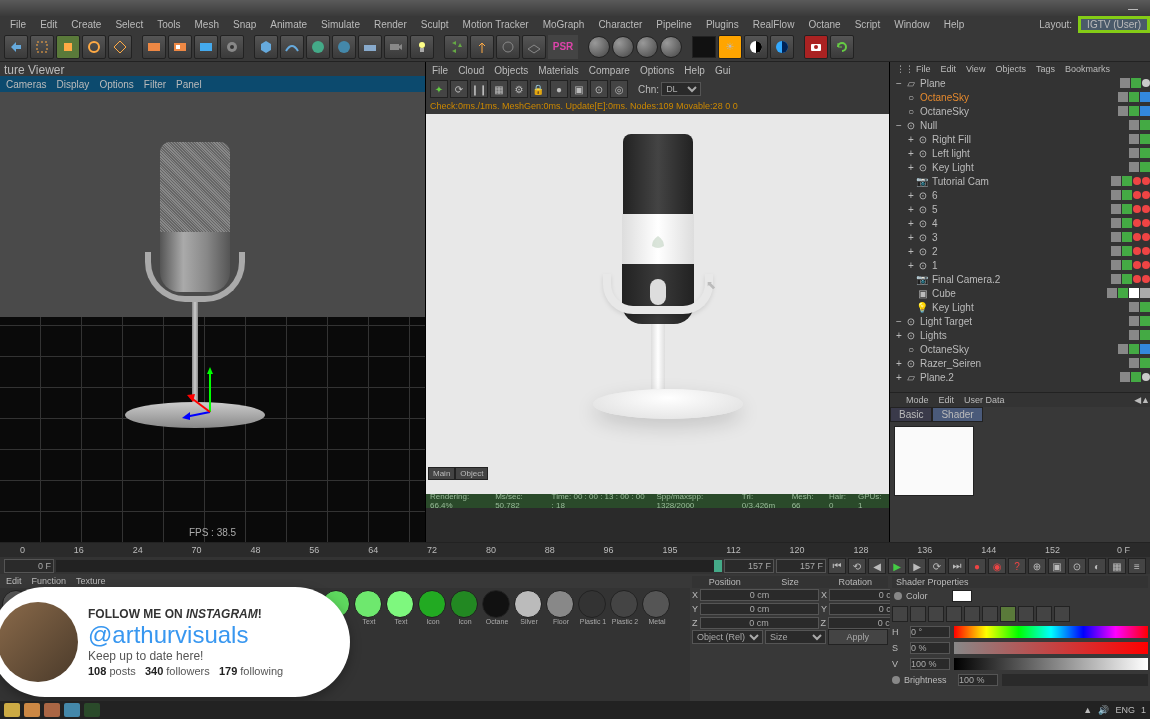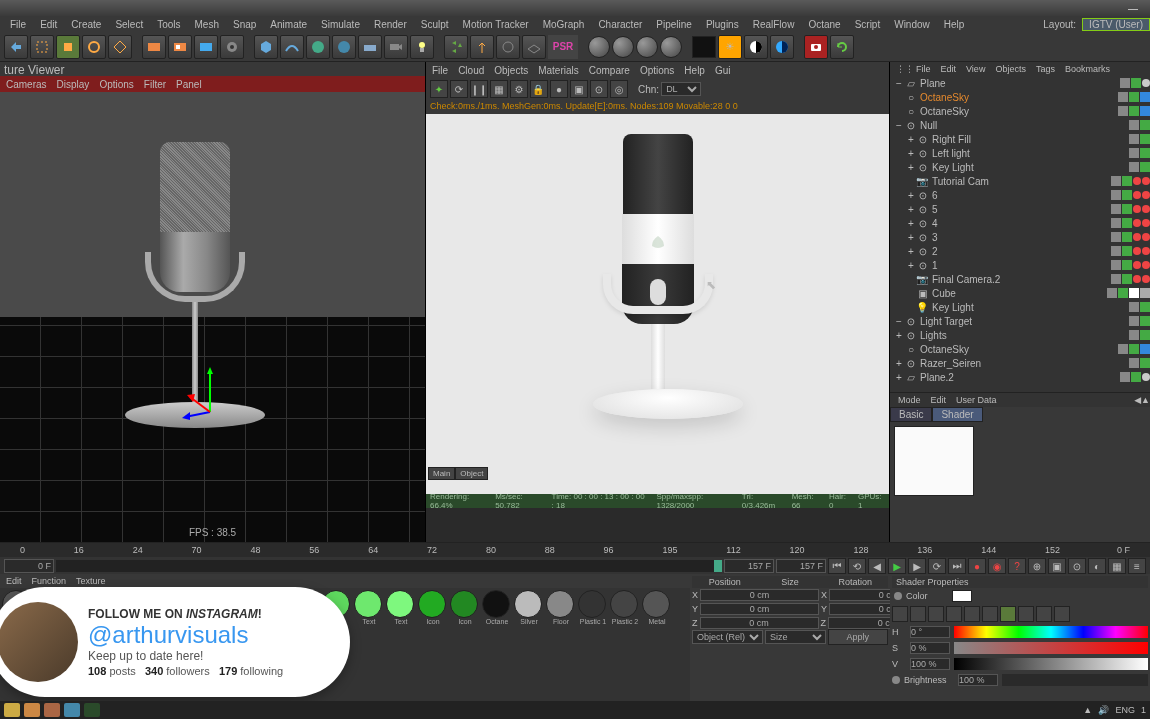--- a/index.html
+++ b/index.html
@@ -4,35 +4,35 @@
 <style>
 * { margin: 0; padding: 0; box-sizing: border-box; font-family: Arial, sans-serif; }
 body { width: 1150px; height: 719px; background: #333; color: #bbb; font-size: 10px; overflow: hidden; position: relative; }
 
 .titlebar { height: 16px; background: linear-gradient(#5a5a5a,#3a3a3a); display: flex; align-items: center; padding: 0 4px; font-size: 10px; color: #ddd; }
 .titlebar .min { margin-left: auto; padding: 0 8px; }
 
 .menubar { height: 16px; background: #383838; display: flex; align-items: center; font-size: 10px; gap: 2px; padding-left: 4px; }
 .menubar span { padding: 0 6px; cursor: default; }
 .menubar .right { margin-left: auto; display: flex; align-items: center; }
-.layout-badge { background: #4a5a6a; padding: 1px 6px; border: 1px solid #84cc16; }
+.layout-badge { background: #4a5a6a; padding: 1px 6px; border: 3px solid #84cc16; }
 
 .toolbar { height: 30px; background: #383838; display: flex; align-items: center; padding: 0 4px; gap: 2px; border-bottom: 1px solid #222; }
 .tool-btn { width: 24px; height: 24px; background: linear-gradient(#555,#3a3a3a); border: 1px solid #222; display: flex; align-items: center; justify-content: center; border-radius: 2px; }
 .tool-btn svg { width: 16px; height: 16px; }
 .sep { width: 6px; }
 .psr { width: 30px; height: 24px; background: #444; display: flex; flex-direction: column; align-items: center; justify-content: center; font-size: 10px; font-weight: bold; color: #d4a; }
 .ball { width: 22px; height: 22px; border-radius: 50%; background: radial-gradient(circle at 30% 30%, #999, #444); border: 1px solid #222; }
 .color-swatch { width: 24px; height: 22px; border: 1px solid #222; }
 
 .main-area { display: flex; height: 480px; }
 
 .viewport-left { width: 426px; background: #1a1a1a; position: relative; border-right: 1px solid #000; }
 .vp-header { height: 14px; background: #383838; font-size: 12px; padding: 1px 4px; }
-.vp-menu { height: 16px; background: #7f1d1d; display: flex; font-size: 10px; gap: 10px; padding-left: 6px; align-items: center; }
+.vp-menu { height: 16px; background: #0c4a6e; display: flex; font-size: 10px; gap: 10px; padding-left: 6px; align-items: center; }
 .viewport-3d { height: 450px; background: linear-gradient(#4a4a4a 0%, #4a4a4a 50%, #0a0a0a 50%, #0a0a0a 100%); position: relative; overflow: hidden; }
 .grid-floor { position: absolute; bottom: 0; left: 0; right: 0; height: 50%; background-image: repeating-linear-gradient(90deg, transparent, transparent 40px, #333 40px, #333 41px), repeating-linear-gradient(0deg, transparent, transparent 30px, #333 30px, #333 31px); perspective: 500px; }
 .mic-wire { position: absolute; left: 120px; top: 50px; width: 150px; height: 380px; }
 .mic-body { width: 70px; height: 150px; background: linear-gradient(90deg,#555,#aaa,#888,#555); border-radius: 10px 10px 20px 20px; margin: 0 auto; position: relative; }
 .mic-mesh { position: absolute; top: 0; left: 0; right: 0; height: 90px; background: repeating-linear-gradient(45deg,#666,#666 1px,#888 1px,#888 2px); border-radius: 10px 10px 0 0; }
 .mic-stand-arm { width: 6px; height: 100px; background: linear-gradient(90deg,#888,#ccc,#888); margin: 0 auto; }
 .mic-base { width: 140px; height: 26px; background: linear-gradient(#ccc,#888); border-radius: 50%; margin: 0 auto; }
 .axis-gizmo { position: absolute; left: 180px; bottom: 120px; width: 60px; height: 60px; }
 .fps { position: absolute; bottom: 4px; left: 50%; transform: translateX(-50%); font-size: 10px; color: #aaa; }
 
@@ -63,21 +63,21 @@
 .tree-row { display: flex; align-items: center; height: 14px; padding-left: 4px; }
 .tree-row .exp { width: 10px; text-align: center; }
 .tree-row .ico { width: 14px; height: 12px; display: inline-flex; align-items: center; justify-content: center; }
 .tree-row .name { flex: 1; padding-left: 2px; }
 .tree-row .tags { display: flex; gap: 1px; align-items: center; }
 .tag-sq { width: 10px; height: 10px; }
 .dots { width: 8px; height: 8px; border-radius: 50%; }
 .orange-name { color: #e68a2e; }
 
 .attr-panel { height: 150px; background: #383838; border-top: 1px solid #222; }
-.attr-menu { height: 14px; display: flex; align-items: center; font-size: 9px; gap: 10px; padding-left: 8px; background: #333; }
+.attr-menu { height: 14px; display: flex; align-items: center; font-size: 9px; gap: 10px; padding-left: 16px; background: #333; }
 .attr-menu .nav { margin-left: auto; display: flex; }
 .attr-title { height: 14px; background: #555; display: flex; align-items: center; padding-left: 4px; font-size: 10px; }
 .attr-tabs { display: flex; font-size: 10px; }
 .attr-tab { padding: 1px 8px; background: #3a3a4a; border: 1px solid #222; }
 .attr-tab.active { background: #4a5a7a; }
 .swatch-big { width: 80px; height: 70px; background: #fafafa; border: 1px solid #222; margin: 4px; }
 
 .timeline { height: 32px; background: #333; border-top: 1px solid #222; }
 .tl-ruler { height: 14px; background: #2a2a2a; display: flex; align-items: center; font-size: 9px; position: relative; padding: 0 20px; justify-content: space-between; }
 .tl-controls { height: 18px; display: flex; align-items: center; padding: 0 4px; gap: 2px; }

